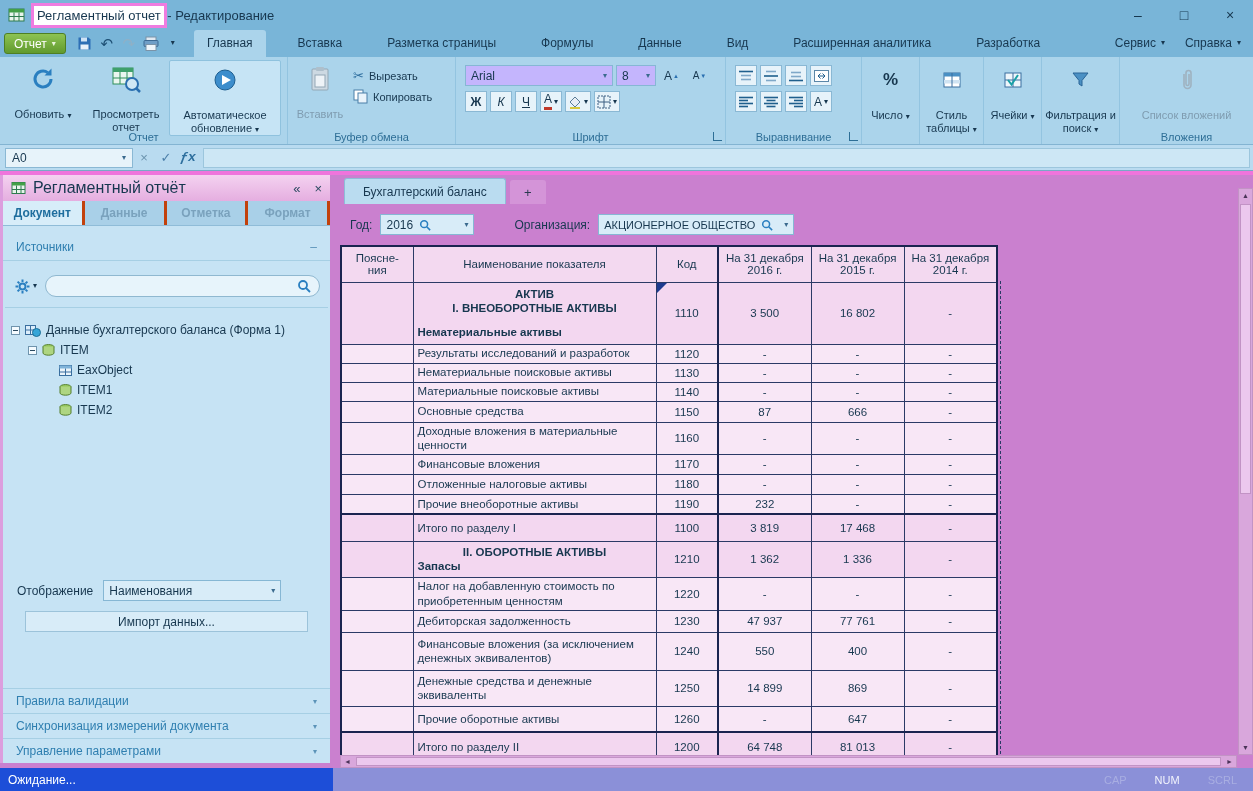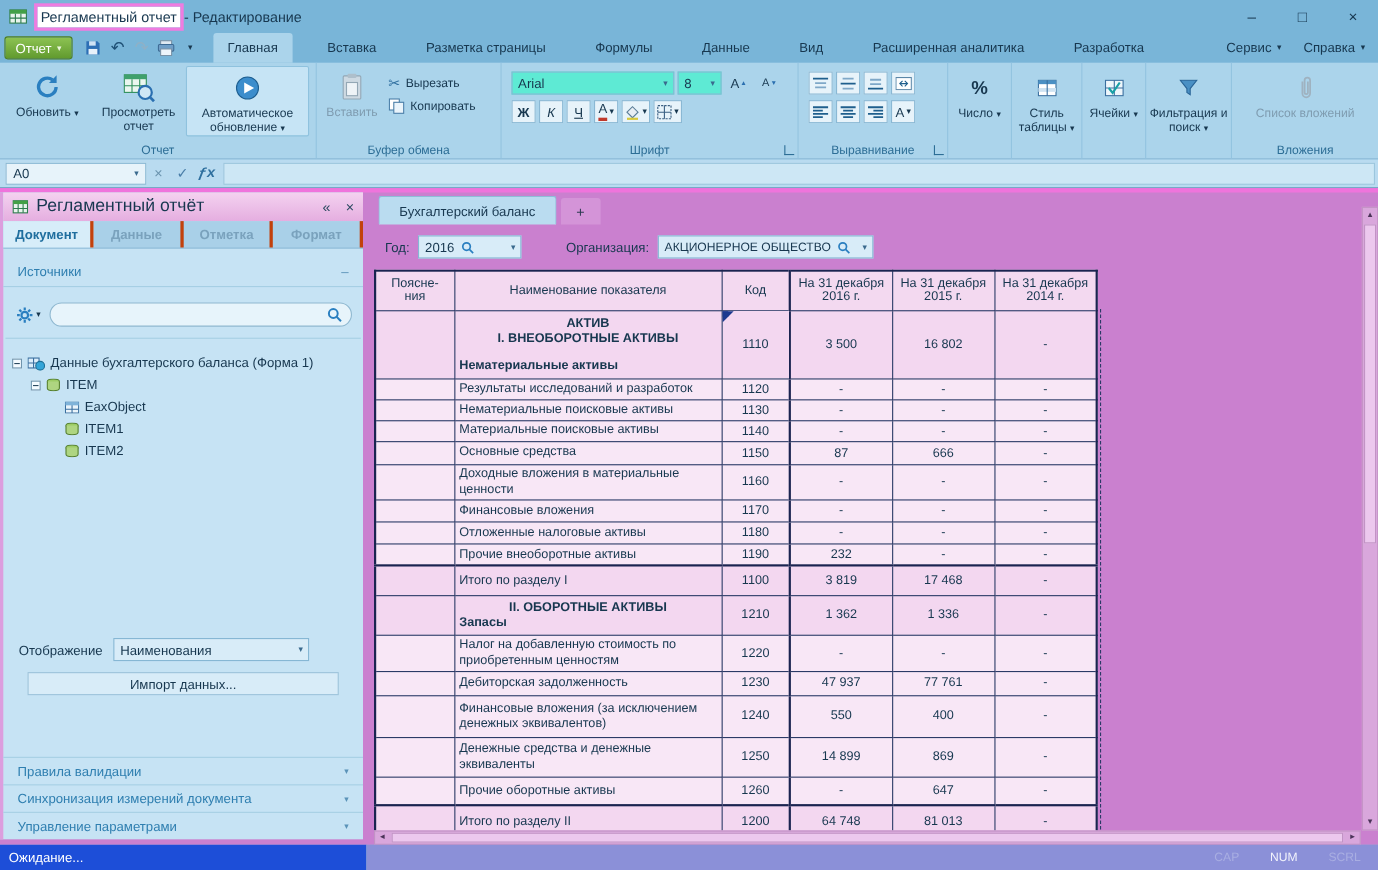--- a/index.html
+++ b/index.html
@@ -28,29 +28,29 @@
 .rightmenus{margin-left:auto;display:flex;margin-bottom:7px;margin-right:12px;}
 .rmenu{margin-left:20px;display:flex;align-items:center;gap:5px;white-space:nowrap;}
 .dd{font-size:8px;line-height:1;}
 
 
 .ribbon{position:absolute;top:57px;left:0;right:0;height:88px;background:#abd4eb;border-bottom:1px solid #83b4d2;display:flex;}
 .rgroup{position:relative;height:100%;border-right:1px solid #93c4e0;padding:3px 3px 14px 3px;display:flex;align-items:flex-start;}
 .glabel{position:absolute;bottom:1px;left:0;right:0;text-align:center;font-size:11px;color:#2d6e96;white-space:nowrap;}
 .bigbtn{display:flex;flex-direction:column;align-items:center;padding-top:3px;text-align:center;font-size:11px;line-height:1.2;color:#17374f;}
 .bigbtn .bicon{height:32px;display:flex;align-items:center;justify-content:center;}
-.bigbtn .blabel{margin-top:1px;}
+.bigbtn .blabel{margin-top:13px;}
 .bigbtn.selected{background:#c6e4f5;border:1px solid #8fc2de;border-radius:2px;}
 .bigbtn.disabled{color:#7f9cb0;}
 .smallcol{display:flex;flex-direction:column;gap:6px;margin-top:8px;margin-left:4px;}
 .smallbtn{display:flex;align-items:center;gap:5px;font-size:11px;white-space:nowrap;}
 .scissors{color:#2f6f9f;font-size:13px;}
 .fontcol{display:flex;flex-direction:column;gap:5px;padding:5px 4px 0 6px;}
 .frow{display:flex;align-items:center;gap:3px;}
-.combo{height:21px;background:#5eead4;border:1px solid #86b7d4;display:flex;align-items:center;padding:0 5px;gap:6px;font-size:12px;}
+.combo{height:21px;background:#c4b5fd;border:1px solid #86b7d4;display:flex;align-items:center;padding:0 5px;gap:6px;font-size:12px;}
 .combo .dd{margin-left:auto;color:#3a6a8e;}
 .fname{width:148px;}
 .fsize{width:40px;}
 .tinybtn{width:25px;height:21px;border:1px solid transparent;display:flex;align-items:center;justify-content:center;font-size:12px;}
 .sup{font-size:6px;color:#2a6fb0;margin-left:1px;}
 .fmt{min-width:22px;height:21px;border:1px solid #8ab8d4;background:#e7f3fa;display:flex;align-items:center;justify-content:center;font-size:12px;gap:2px;padding:0 2px;}
 .fmt.bold{font-weight:bold;}
 .fmt.italic{font-style:italic;}
 .fmt.und{text-decoration:underline;}
 .colA{border-bottom:3px solid #c0392b;line-height:1.1;}

